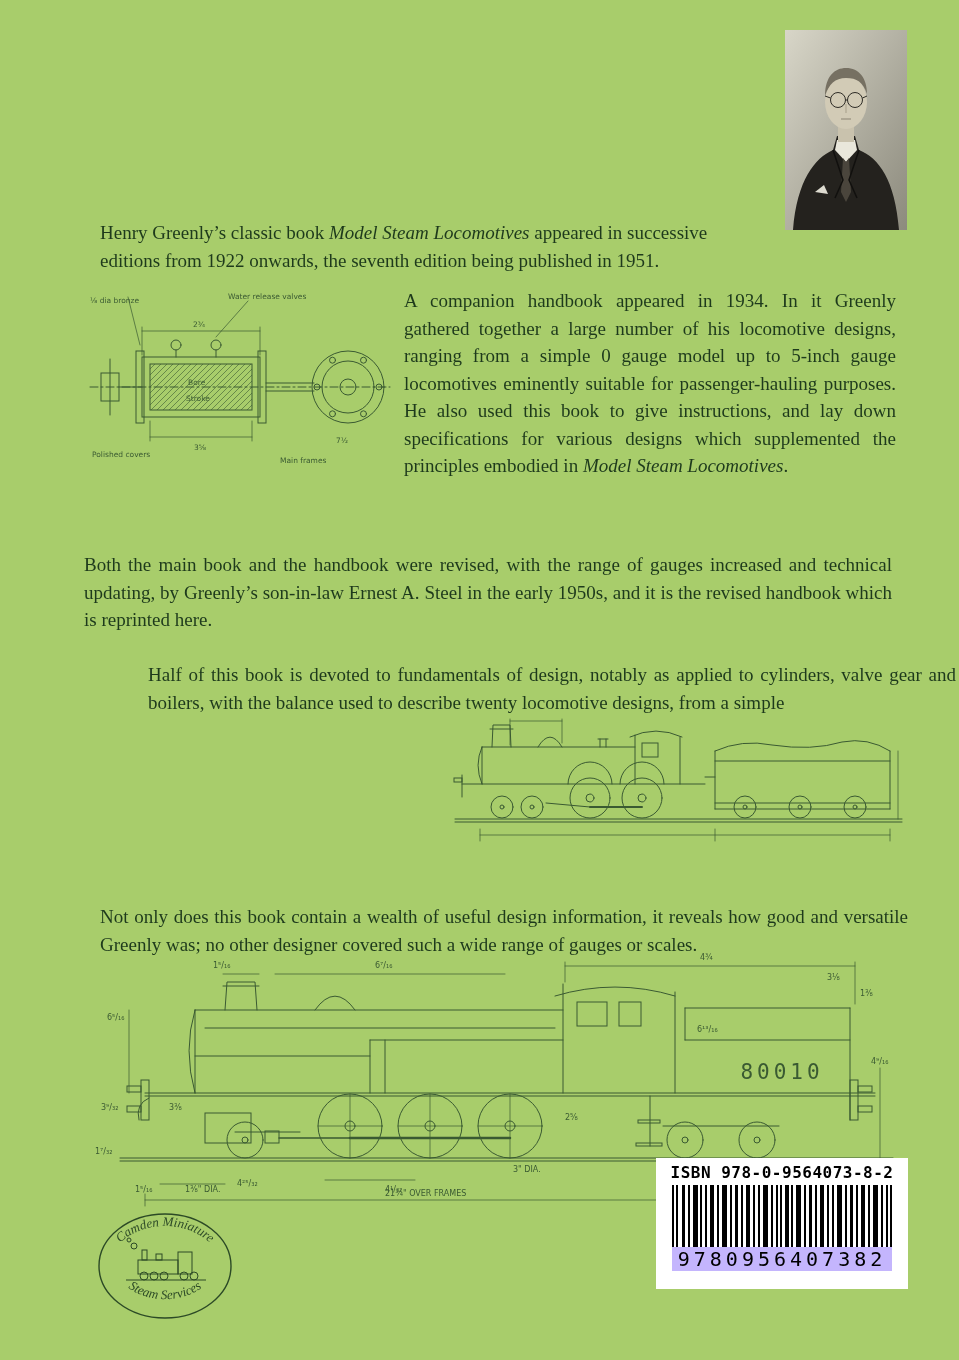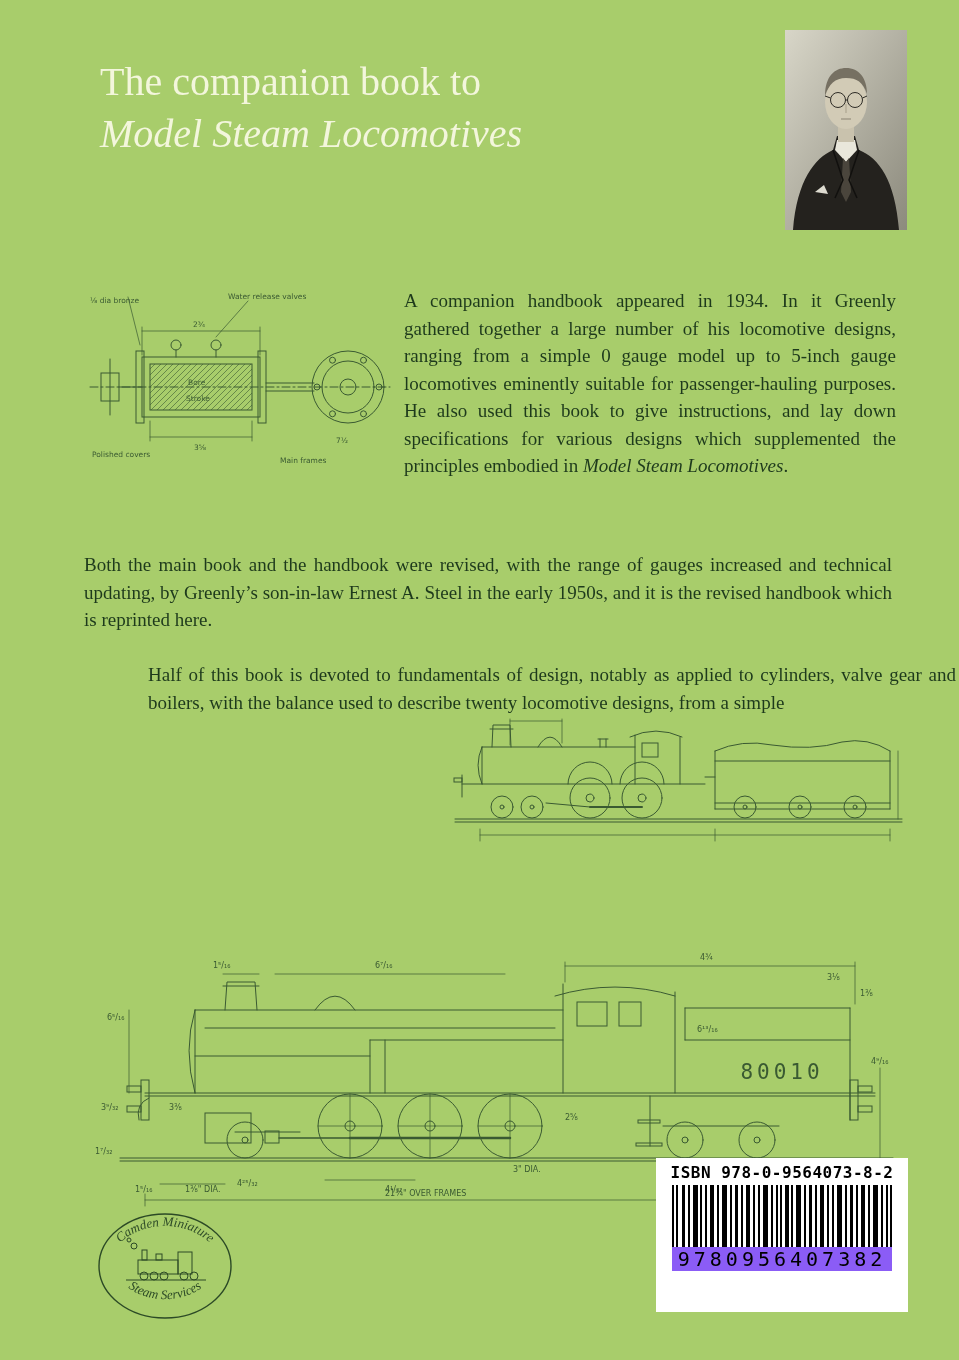--- a/index.html
+++ b/index.html
@@ -32,43 +32,39 @@
   .big-drawing svg { width:100%; height:100%; display:block; }
 
   .line-art { stroke:#3a5a32; fill:none; stroke-width:1; stroke-linecap:round; }
   .line-art text { fill:#3a5a32; stroke:none; font-family:"DejaVu Sans", sans-serif; font-size:8px; }
   .line-art text.tiny { font-size:7.5px; }
   .line-art text.loco-number { font-family:"DejaVu Sans Mono", monospace; font-size:21px; letter-spacing:4px; }
   .dashed { stroke-dasharray:8 3 2 3; }
   .dim { stroke-width:0.7; }
 
   .isbn-box {
-    position:absolute; left:656px; top:1158px; width:252px; height:154px;
+    position:absolute; left:656px; top:1158px; width:252px; height:131px;
     background:#ffffff; z-index:5;
     display:flex; flex-direction:column; align-items:center;
     box-sizing:border-box; padding-top:5px;
   }
   .isbn-label { font-family:"DejaVu Sans Mono", monospace; font-weight:bold; font-size:16px; color:#000; letter-spacing:0.5px; white-space:nowrap; }
   .barcode { width:228px; height:84px; margin-top:3px; }
   .barcode svg { width:100%; height:100%; display:block; }
-  .isbn-number { font-family:"DejaVu Sans Mono", monospace; font-size:20px; color:#000; letter-spacing:4px; margin-top:-22px; background:#8b5cf6; padding:0 6px; z-index:6; }
+  .isbn-number { font-family:"DejaVu Sans Mono", monospace; font-size:20px; color:#000; letter-spacing:4px; margin-top:-22px; background:#c4b5fd; padding:0 6px; z-index:6; }
 
   .logo { position:absolute; left:90px; top:1208px; width:150px; height:120px; }
   .logo svg { width:100%; height:100%; display:block; }
   .logo text { fill:#2c4a26; stroke:none; font-family:"Liberation Serif", serif; font-style:italic; font-size:13px; }
 </style>
 </head>
 <body>
 
 <div class="page">
 
-  <div class="title-block">
-    <div class="title-line1">The companion book to</div>
-    <div class="title-line2">Model Steam Locomotives</div>
-  </div>
 
   <div class="portrait">
     <svg viewBox="0 0 122 200">
       <defs>
         <linearGradient id="pg" x1="0" y1="0" x2="1" y2="1">
           <stop offset="0" stop-color="#d8d6c8"></stop>
           <stop offset="1" stop-color="#8c8a7d"></stop>
         </linearGradient>
       </defs>
       <rect width="122" height="200" fill="url(#pg)"></rect>
@@ -84,20 +80,21 @@
       <circle cx="53" cy="70" r="7.5" fill="none" stroke="#2e2c26"></circle>
       <circle cx="70" cy="70" r="7.5" fill="none" stroke="#2e2c26"></circle>
       <line x1="60.5" y1="70" x2="62.5" y2="70" stroke="#2e2c26"></line>
       <line x1="45.5" y1="68" x2="40" y2="66" stroke="#2e2c26"></line>
       <line x1="77.5" y1="68" x2="82" y2="66" stroke="#2e2c26"></line>
       <path d="M61,74 L61,83" stroke="#a79f8a" fill="none"></path>
       <line x1="56" y1="89" x2="66" y2="89" stroke="#8a8372"></line>
     </svg>
   </div>
 
+  <p class="para p1"><span>Henry Greenly’s classic book </span><i>Model Steam Locomotives</i><span> appeared in successive editions from 1922 onwards, the seventh edition being published in 1951.</span></p>
 
   <div class="para p2">
     <div class="fl-drawing1">
       <svg class="line-art" viewBox="0 0 304 194">
         <defs>
           <pattern id="hatch1" patternUnits="userSpaceOnUse" width="6" height="6">
             <path d="M0,6 L6,0" stroke="#3a5a32" stroke-width="0.6"></path>
           </pattern>
         </defs>
         <line class="dashed" x1="2" y1="100" x2="302" y2="100"></line>
@@ -200,20 +197,21 @@
         <line class="dim" x1="265" y1="130" x2="265" y2="142"></line>
         <line class="dim" x1="440" y1="130" x2="440" y2="142"></line>
         <line class="dim" x1="448" y1="52" x2="448" y2="120"></line>
         <line class="dim" x1="60" y1="20" x2="60" y2="46"></line>
         <line class="dim" x1="112" y1="20" x2="112" y2="44"></line>
         <line class="dim" x1="60" y1="22" x2="112" y2="22"></line>
       </svg>
     </div>
   </div>
 
+  <p class="para p5">Not only does this book contain a wealth of useful design information, it reveals how good and versatile Greenly was; no other designer covered such a wide range of gauges or scales.</p>
 
   <div class="big-drawing">
     <svg class="line-art" viewBox="0 0 825 270">
 
       <line x1="35" y1="210" x2="808" y2="210"></line>
       <line x1="35" y1="213" x2="808" y2="213"></line>
 
       <line x1="60" y1="145" x2="790" y2="145"></line>
       <line x1="60" y1="148" x2="790" y2="148"></line>
 

